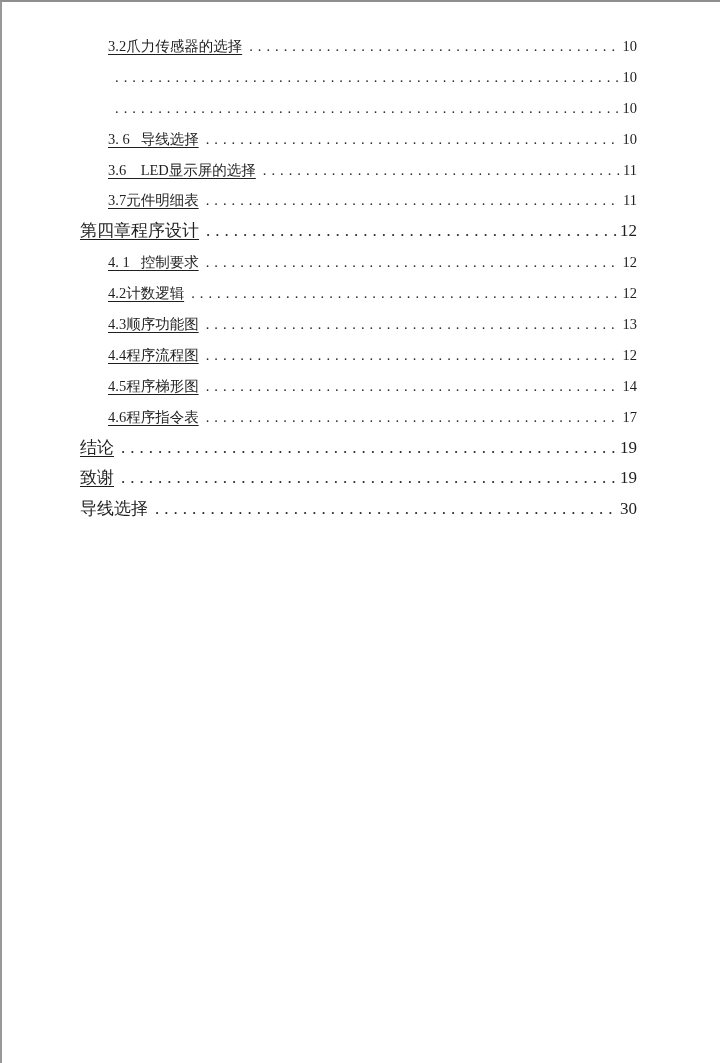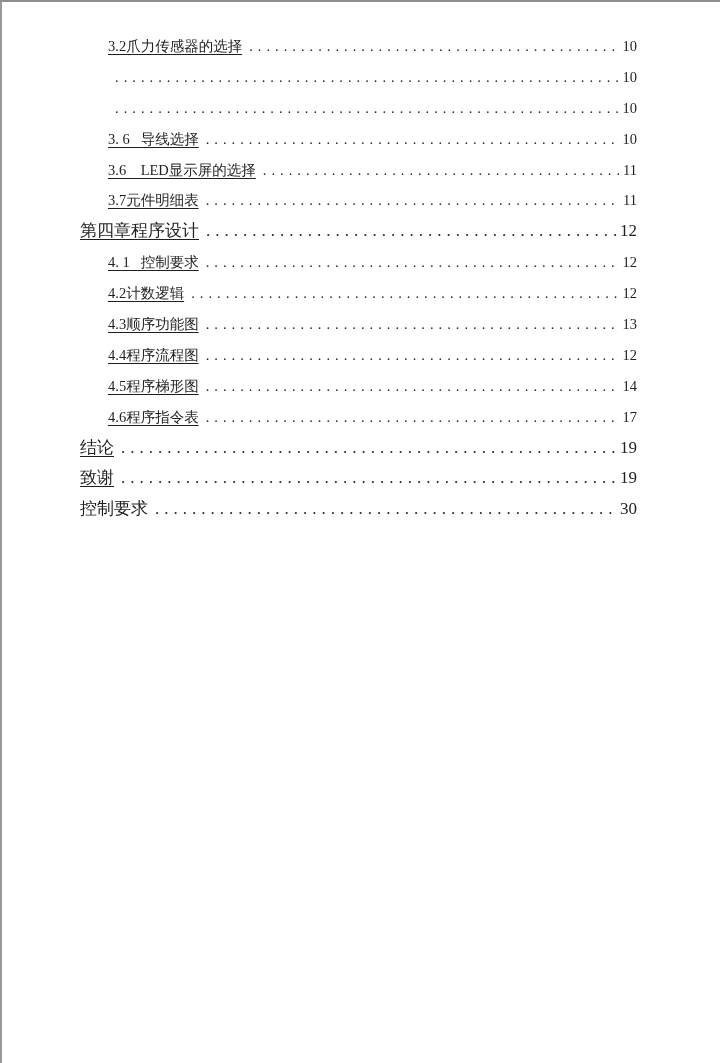--- a/index.html
+++ b/index.html
@@ -131,18 +131,18 @@
         <span class="toc-title">结论</span>
         <span class="leader">............................................................................................................................................................................................................................................................................................................</span>
         <span class="pagenum">19</span>
       </div>
       <div class="toc-row level-1 u">
         <span class="toc-title">致谢</span>
         <span class="leader">............................................................................................................................................................................................................................................................................................................</span>
         <span class="pagenum">19</span>
       </div>
       <div class="toc-row level-1">
-        <span class="toc-title">控制要求</span>
+        <span class="toc-title">导线选择</span>
         <span class="leader">............................................................................................................................................................................................................................................................................................................</span>
         <span class="pagenum">30</span>
       </div>
     </div>
 </div>
 
 </body></html>

